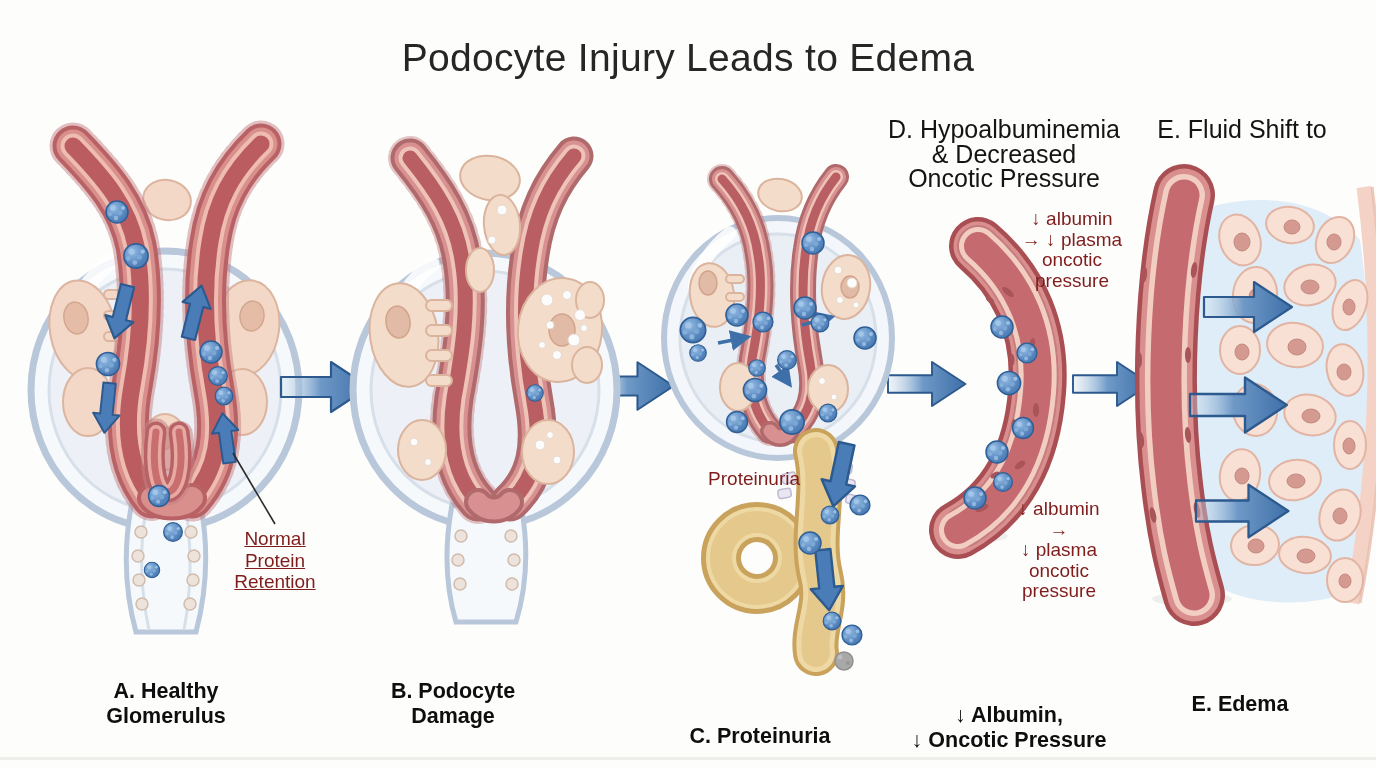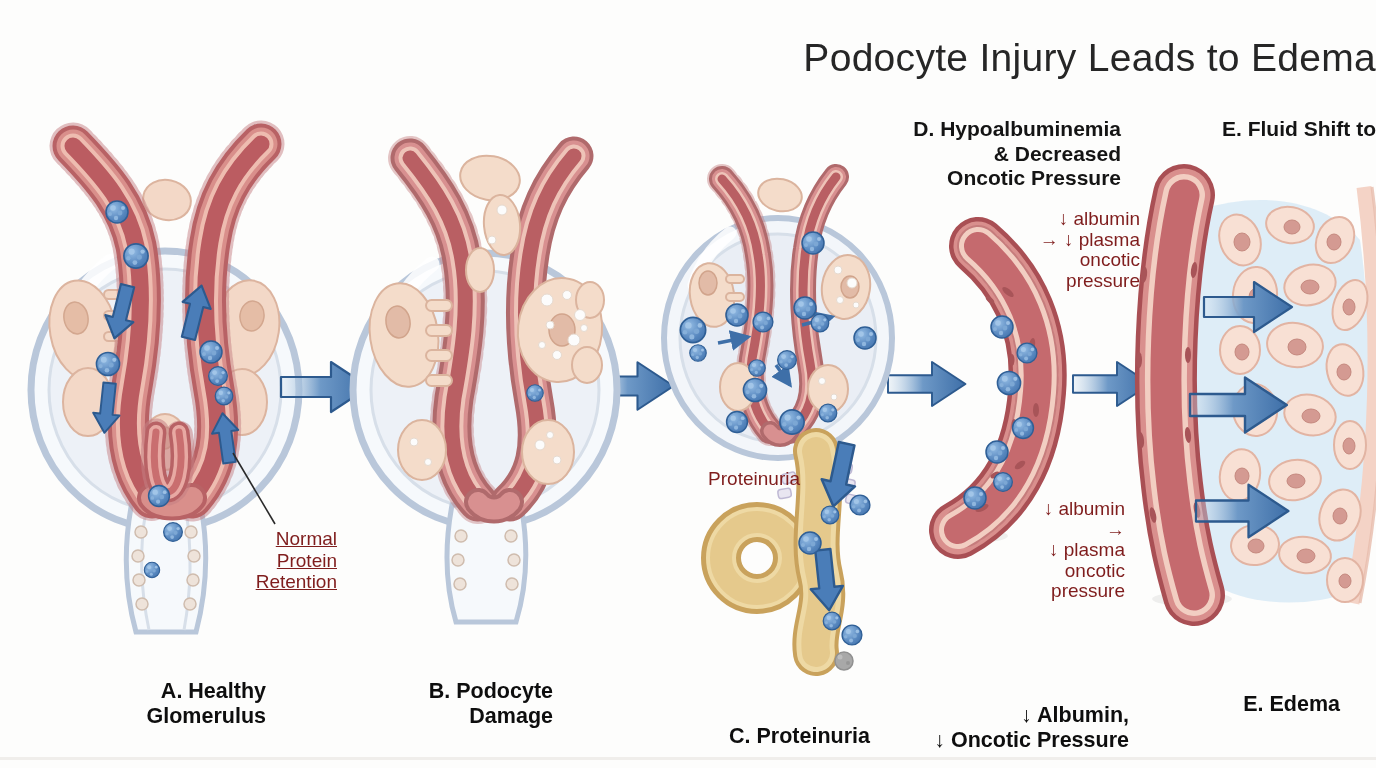--- a/index.html
+++ b/index.html
@@ -1,25 +1,25 @@
 <!DOCTYPE html>
 <html><head>
 <meta charset="utf-8">
 <style>
   html,body{margin:0;padding:0;background:#ffffff;}
   .canvas{
     position:relative;width:1376px;height:768px;overflow:hidden;
     background:#fdfdfc;font-family:"Liberation Sans",sans-serif;color:#111;
   }
   .art{position:absolute;left:0;top:0;width:1376px;height:768px;}
-  .txt{position:absolute;text-align:right;}
+  .txt{position:absolute;text-align:center;}
   .title{
     left:0;right:0;top:36px;font-size:39px;font-weight:400;letter-spacing:.3px;color:#262626;
   }
-  .hdr{font-size:21px;font-weight:700;line-height:24.5px;color:#141414;}
+  .hdr{font-size:25px;font-weight:400;line-height:24.5px;color:#141414;}
   .ann{font-size:19px;font-weight:400;line-height:20.5px;color:#7f1d1d;}
   .lbl{font-size:21.5px;font-weight:700;line-height:24.5px;color:#0e0e0e;}
   .edge{position:absolute;left:0;right:0;top:757px;height:3px;background:#f0eeeb;}
 </style>
 </head>
 <body>
 
 <div class="canvas">
 
 <svg class="art" viewBox="0 0 1376 768">
@@ -408,21 +408,21 @@
 </svg>
 
 <div class="txt title">Podocyte Injury Leads to Edema</div>
 
 <div class="txt hdr" style="left:887px;top:117px;width:234px;">
   <div>D. Hypoalbuminemia</div>
   <div>&amp; Decreased</div>
   <div>Oncotic Pressure</div>
 </div>
 
-<div class="txt hdr" style="left:1188px;top:117px;width:188px;">
+<div class="txt hdr" style="left:1148px;top:117px;width:188px;">
   <div>E. Fluid Shift to</div>
 </div>
 
 <div class="txt ann" style="left:1004px;top:209px;width:136px;">
   <div>↓ albumin</div>
   <div>→ ↓ plasma</div>
   <div>oncotic</div>
   <div>pressure</div>
 </div>
 

